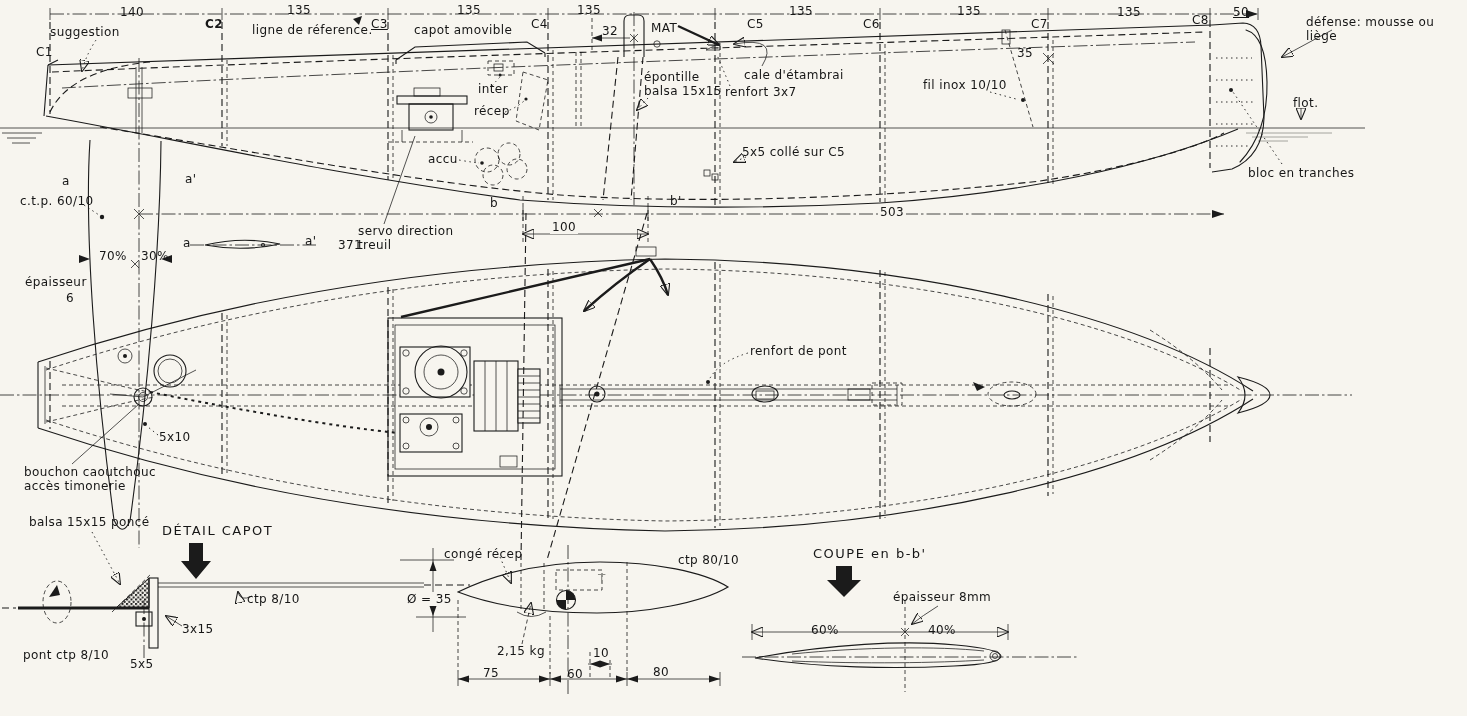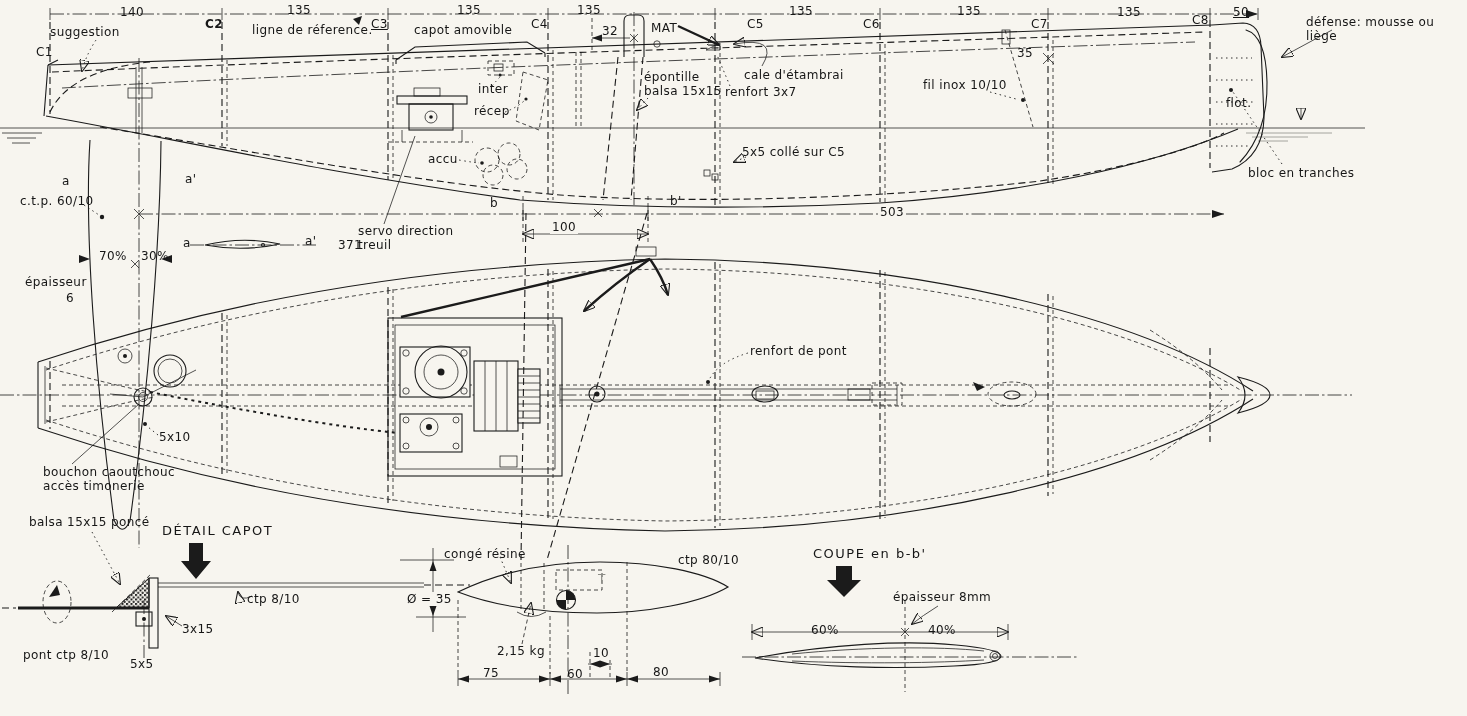--- a/index.html
+++ b/index.html
@@ -318,49 +318,49 @@
 balsa 15x15</div>
       <div class="lbl" style="left: 744px; top: 68px;">cale d'étambrai</div>
       <div class="lbl" style="left: 725px; top: 85px;">renfort 3x7</div>
       <div class="lbl" style="left: 478px; top: 82px;">inter</div>
       <div class="lbl" style="left: 474px; top: 104px;">récep</div>
       <div class="lbl" style="left: 428px; top: 152px;">accu</div>
       <div class="lbl" style="left: 923px; top: 78px;">fil inox 10/10</div>
       <div class="lbl" style="left: 1017px; top: 46px;">35</div>
       <div class="lbl" style="left: 742px; top: 145px;">5x5 collé sur  C5</div>
       <div class="lbl" style="left: 1306px; top: 15px;">défense: mousse ou liège</div>
-      <div class="lbl" style="left: 1226px; top: 96px;">flot.</div>
+      <div class="lbl" style="left: 1293px; top: 96px;">flot.</div>
       <div class="lbl" style="left: 1248px; top: 166px;">bloc en tranches</div>
       <div class="lbl bg" style="left: 336px; top: 203px; margin-top: 35px;">371</div>
       <div class="lbl" style="left: 490px; top: 196px;">b</div>
       <div class="lbl" style="left: 670px; top: 194px;">b'</div>
       <div class="lbl bg" style="left: 550px; top: 220px;">100</div>
       <div class="lbl bg" style="left: 878px; top: 205px;">503</div>
       <div class="lbl" style="left: 358px; top: 224px;">servo direction
    treuil</div>
       <div class="lbl" style="left: 62px; top: 174px;">a</div>
       <div class="lbl" style="left: 185px; top: 172px;">a'</div>
       <div class="lbl" style="left: 20px; top: 194px;">c.t.p.  60/10</div>
       <div class="lbl" style="left: 183px; top: 236px;">a</div>
       <div class="lbl" style="left: 305px; top: 234px;">a'</div>
       <div class="lbl" style="left: 99px; top: 249px;">70%</div>
       <div class="lbl" style="left: 141px; top: 249px;">30%</div>
       <div class="lbl" style="left: 25px; top: 275px;">épaisseur</div>
       <div class="lbl" style="left: 66px; top: 291px;">6</div>
       <div class="lbl" style="left: 750px; top: 344px;">renfort de pont</div>
       <div class="lbl" style="left: 159px; top: 430px;">5x10</div>
-      <div class="lbl" style="left: 24px; top: 465px; margin-left: 19px;">bouchon  caoutchouc
+      <div class="lbl" style="left: 24px; top: 465px;">bouchon  caoutchouc
 accès  timonerie</div>
       <div class="lbl" style="left: 29px; top: 515px;">balsa 15x15 poncé</div>
       <div class="lbl big" style="left: 162px; top: 523px;">DÉTAIL  CAPOT</div>
       <div class="lbl" style="left: 247px; top: 592px;">ctp  8/10</div>
       <div class="lbl" style="left: 182px; top: 622px;">3x15</div>
       <div class="lbl" style="left: 23px; top: 648px;">pont  ctp 8/10</div>
       <div class="lbl" style="left: 130px; top: 657px;">5x5</div>
-      <div class="lbl" style="left: 444px; top: 547px;">congé résine</div>
+      <div class="lbl" style="left: 444px; top: 547px;">congé récep</div>
       <div class="lbl" style="left: 678px; top: 553px;">ctp 80/10</div>
       <div class="lbl bg" style="left: 405px; top: 592px;">Ø = 35</div>
       <div class="lbl gray" style="left: 598px; top: 572px;">T</div>
       <div class="lbl" style="left: 497px; top: 644px;">2,15 kg</div>
       <div class="lbl bg" style="left: 591px; top: 646px;">10</div>
       <div class="lbl" style="left: 483px; top: 666px;">75</div>
       <div class="lbl" style="left: 567px; top: 667px;">60</div>
       <div class="lbl" style="left: 653px; top: 665px;">80</div>
       <div class="lbl big" style="left: 813px; top: 546px;">COUPE  en  b-b'</div>
       <div class="lbl" style="left: 893px; top: 590px;">épaisseur  8mm</div>

